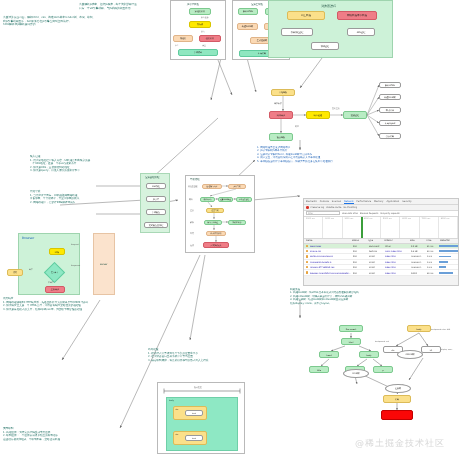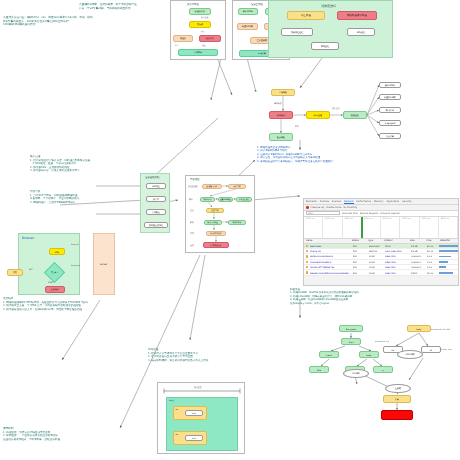--- a/index.html
+++ b/index.html
@@ -582,14 +582,15 @@
       <span class="nodelabel" style="font-size:2px;">渲染树</span>
     </div>
     <div class="node n-yellow2" style="left:100px; top:73px; width:28px; height:8px;">
       <span class="nodelabel" style="font-size:2px;">绘制</span>
     </div>
     <div class="node n-red2" style="left:98px; top:88px; width:32px; height:10px;">
       <span class="nodelabel" style="font-size:2px;"></span>
     </div>
   </div>
 
+  <div class="watermark" style="left:355px; top:437px;">@稀土掘金技术社区</div>
 
 </div>
 
 </body></html>

